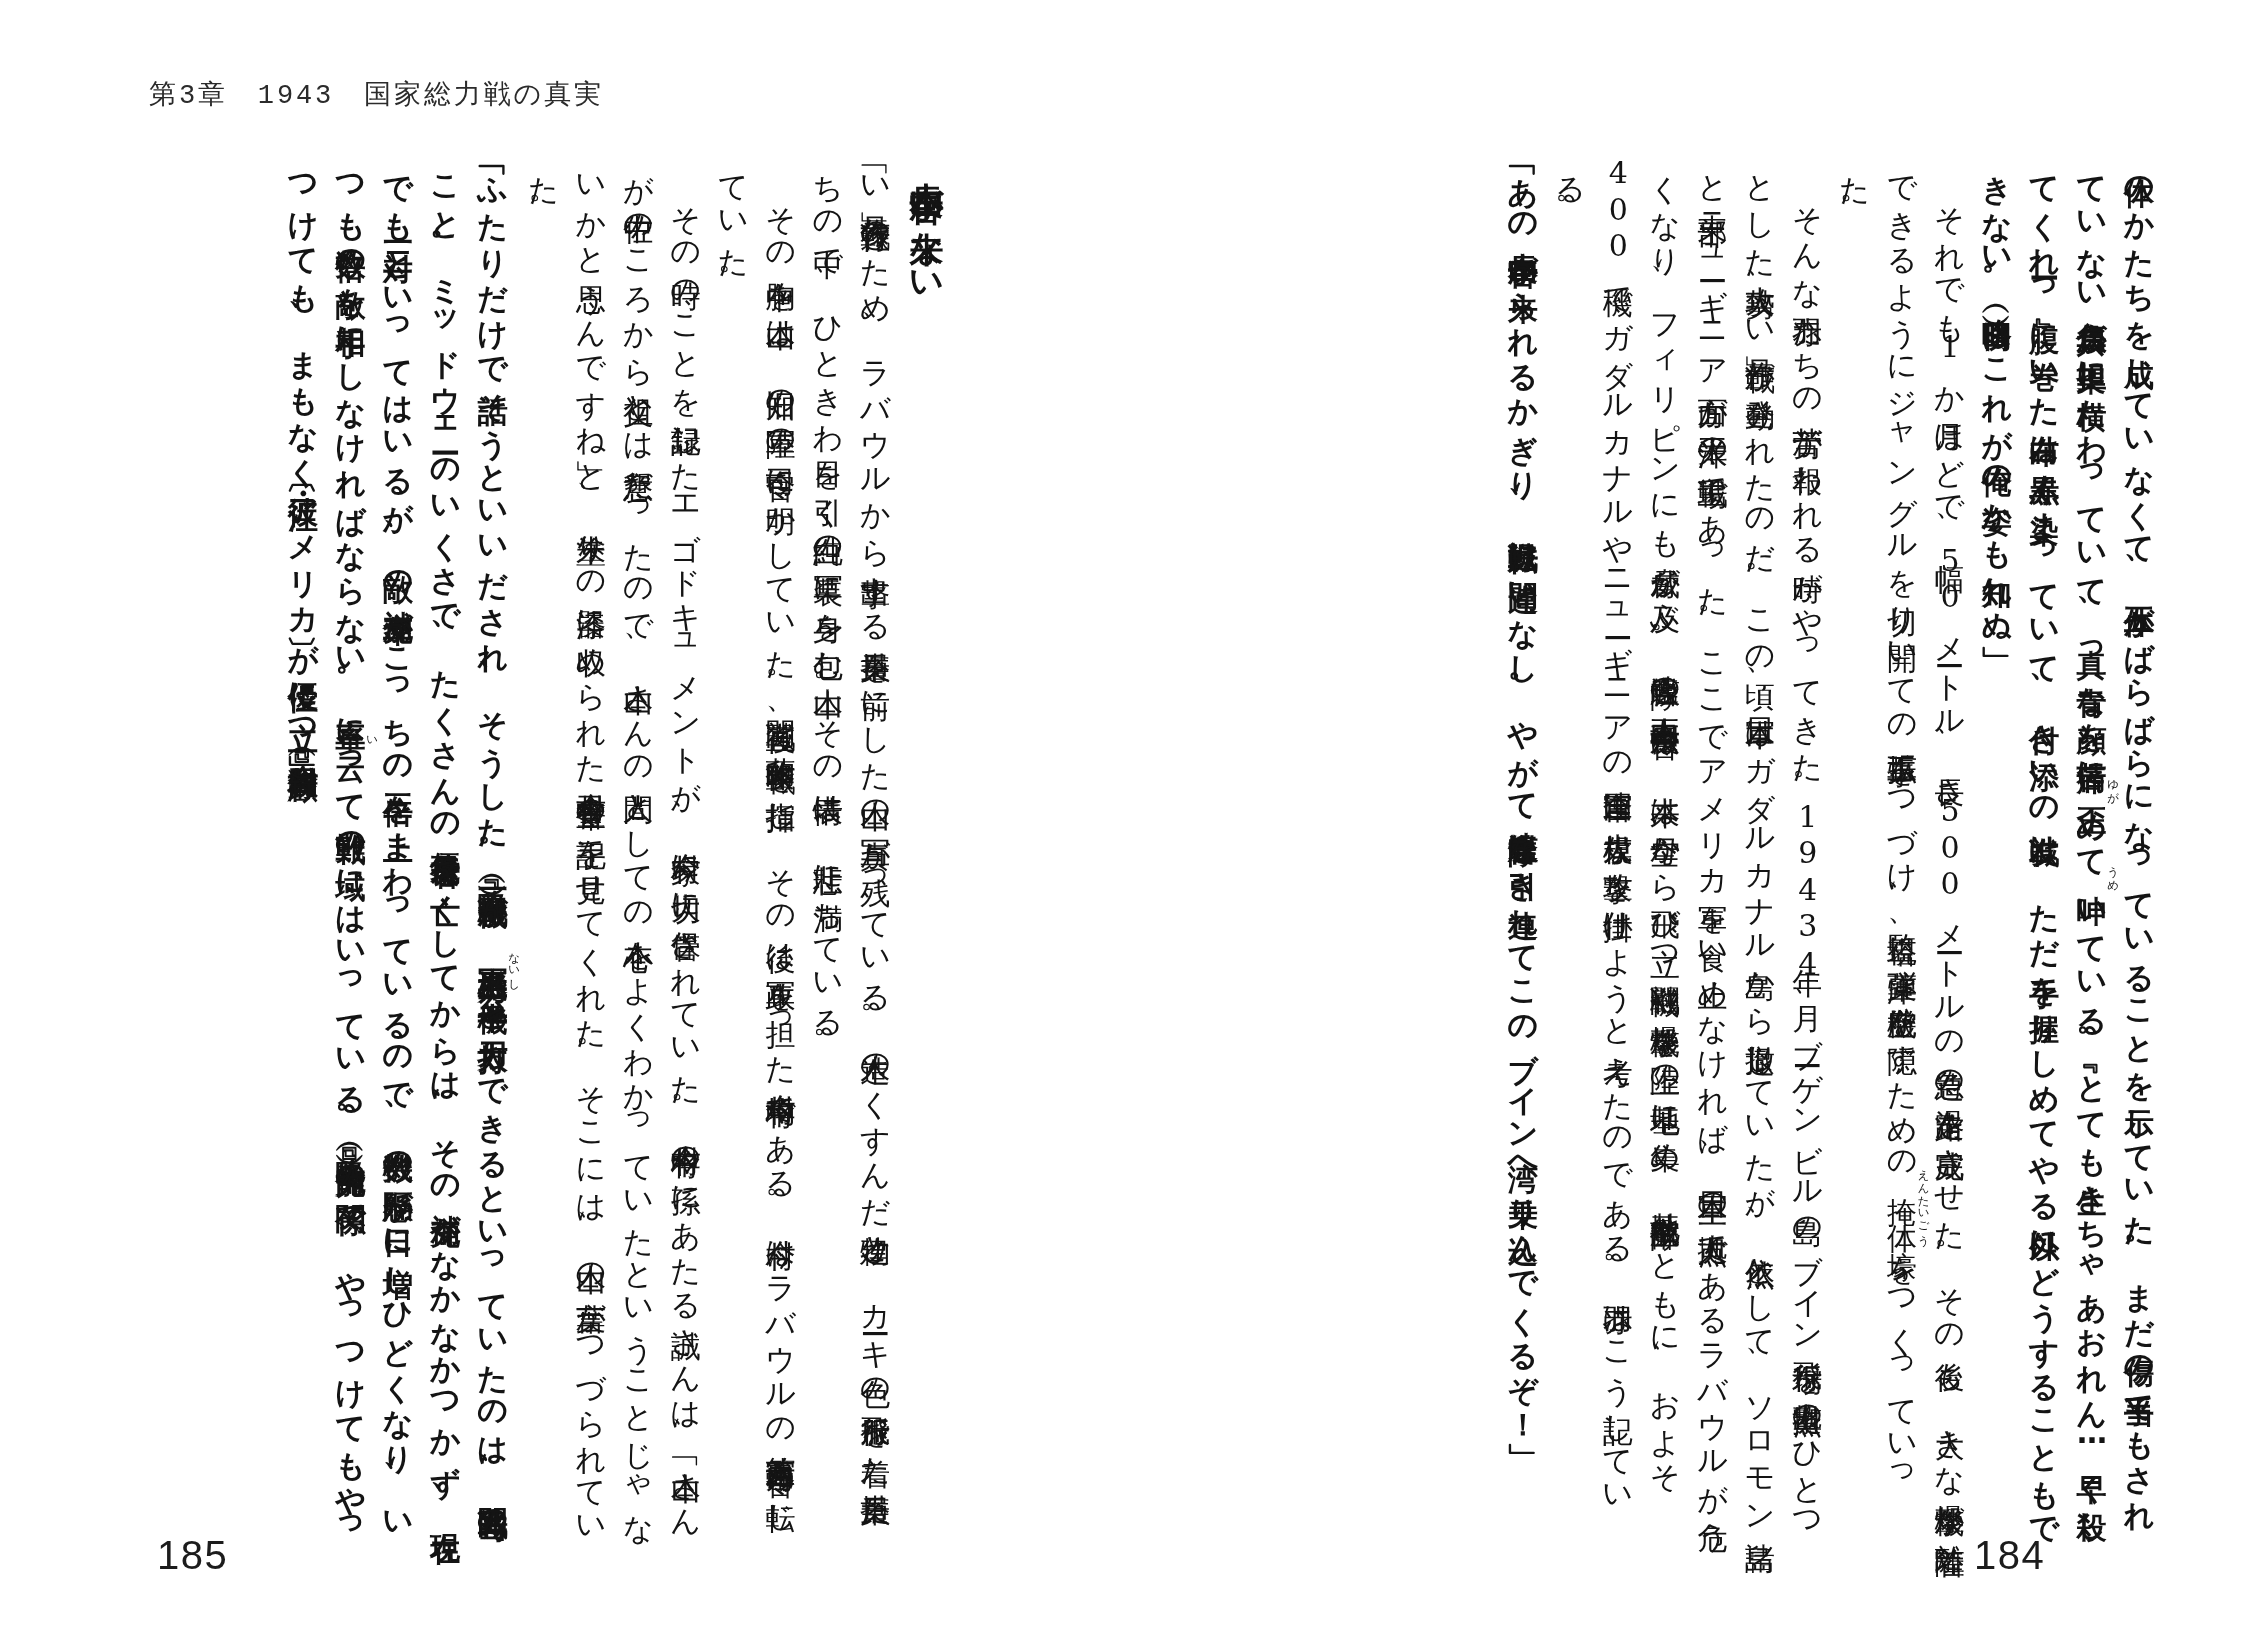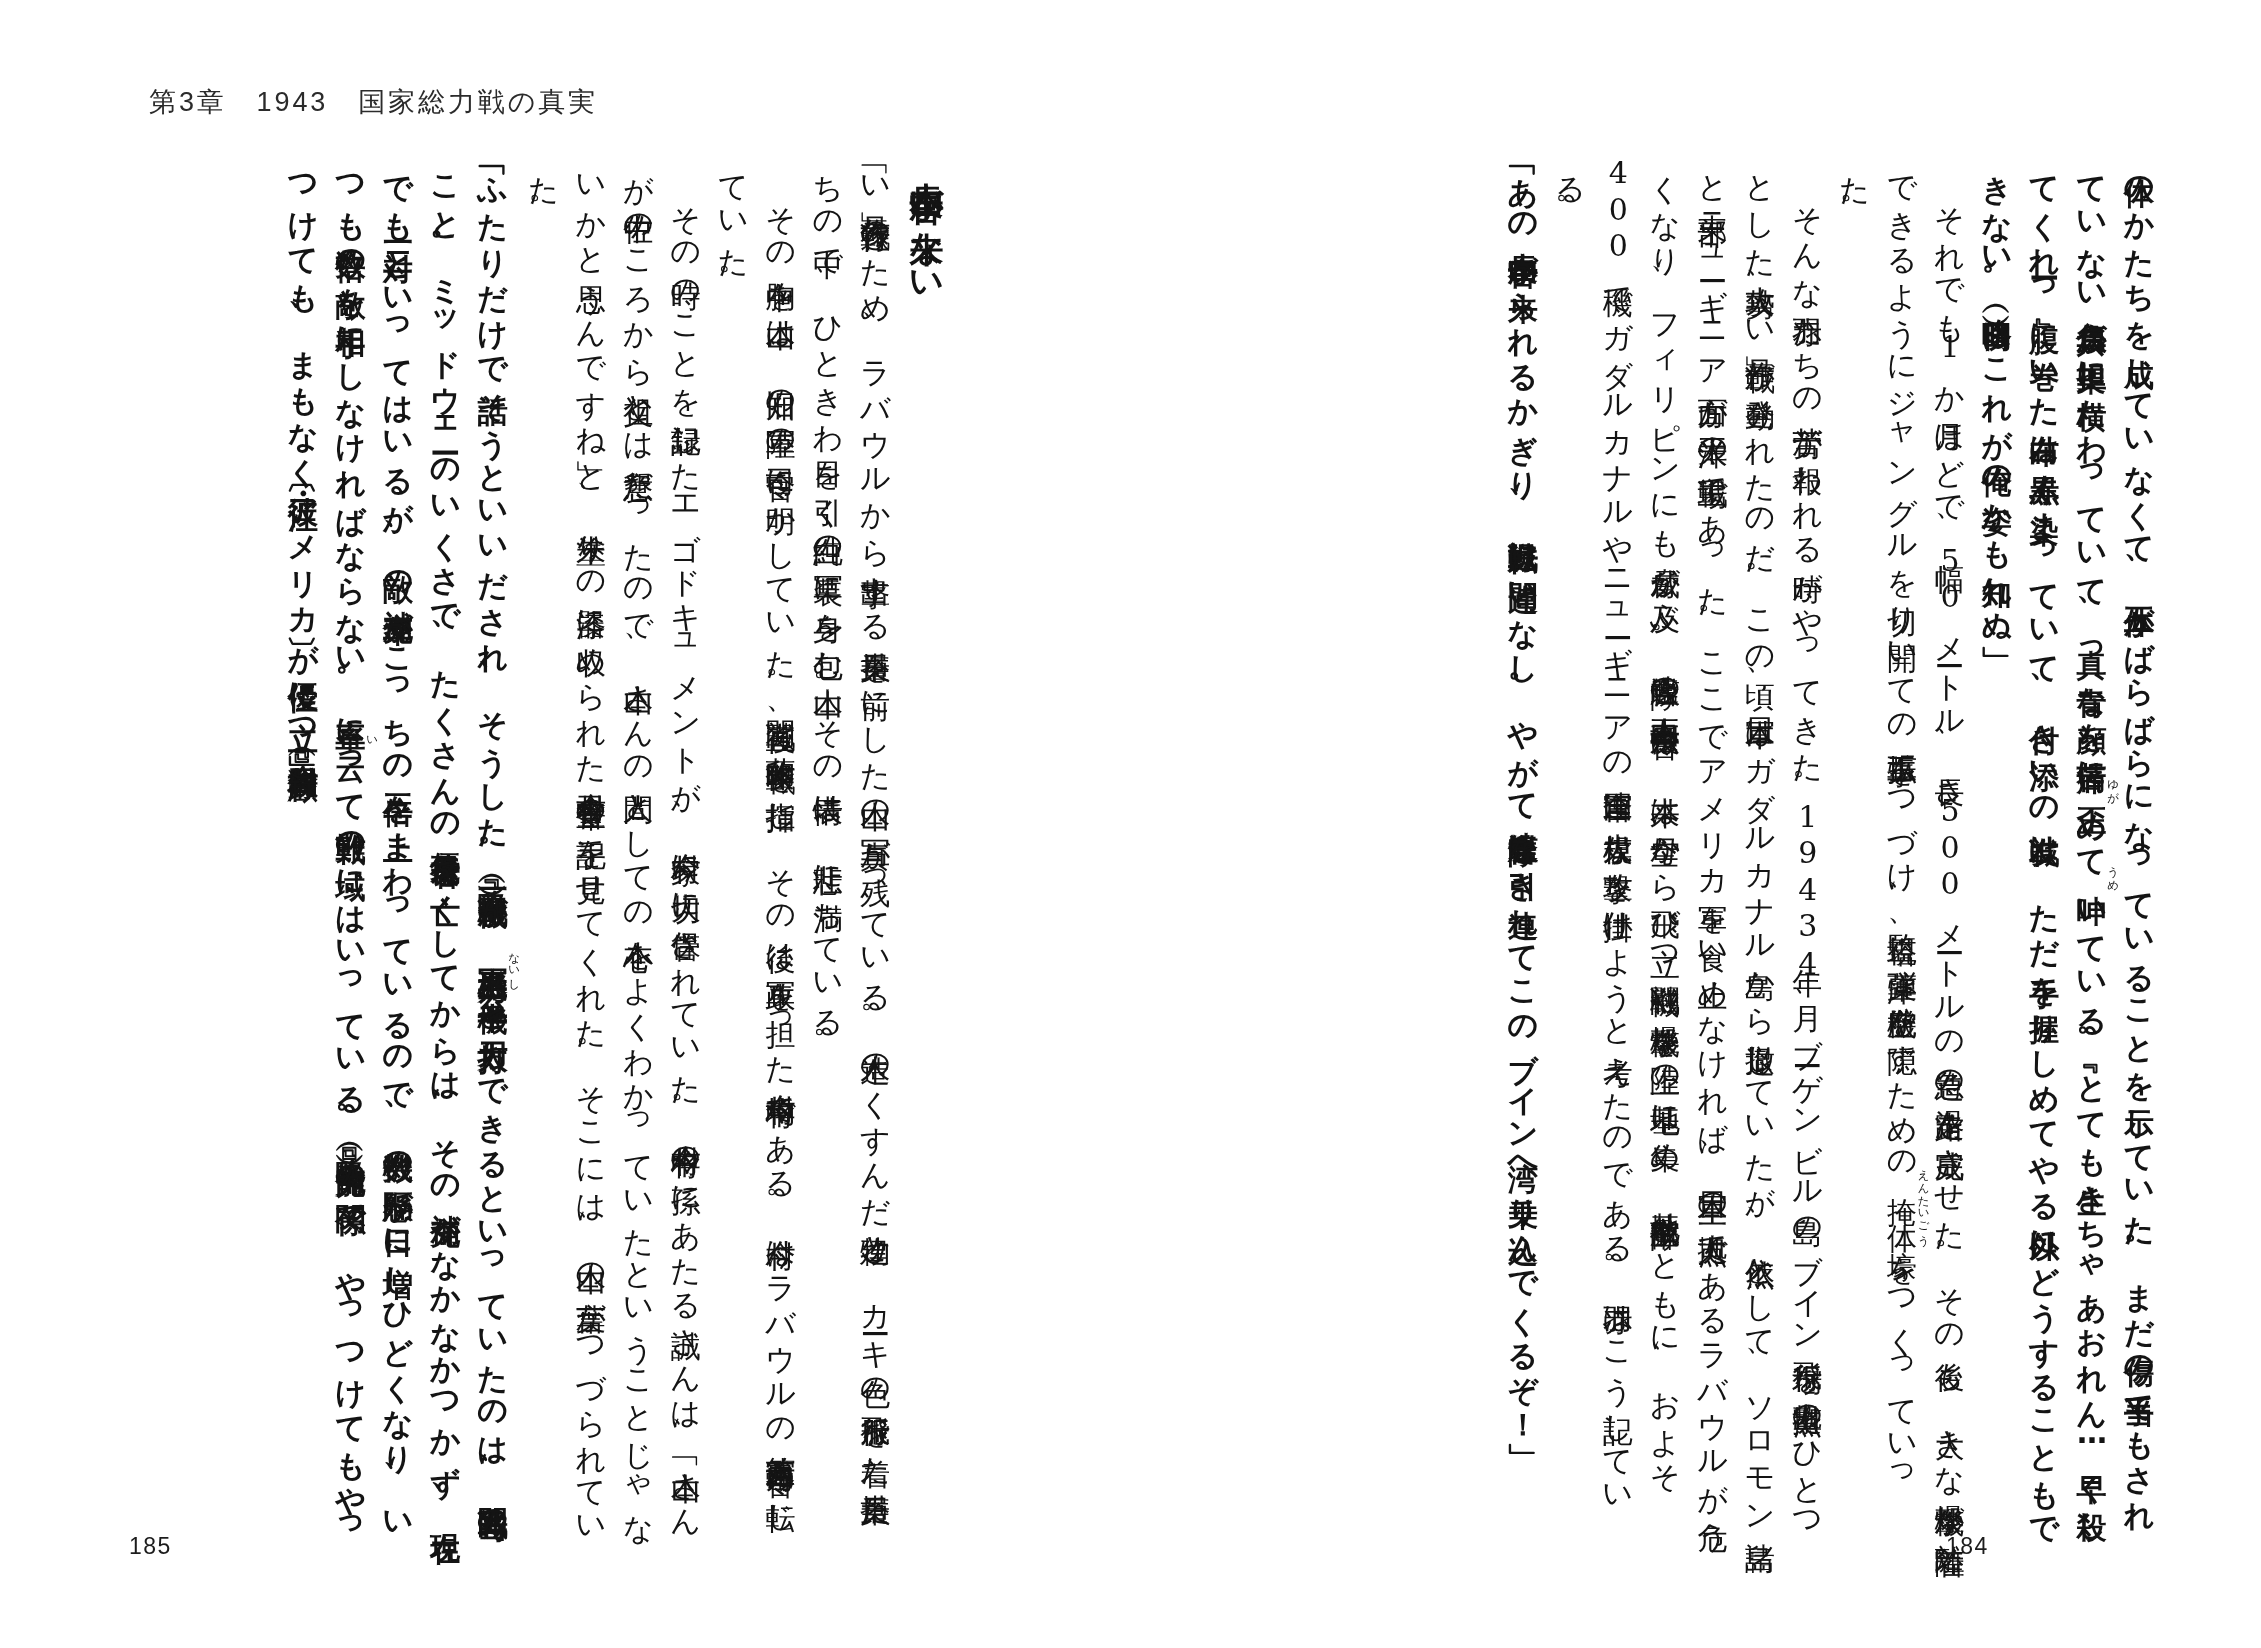--- a/index.html
+++ b/index.html
@@ -6,22 +6,22 @@
   body {
     width: 2261px; height: 1649px;
     background: #ffffff;
     position: relative;
     overflow: hidden;
     font-family: "DejaVu Serif", serif;
     color: #111111;
   }
   .chapter-header {
     position: absolute;
-    left: 149px; top: 84px;
-    font-family: Liberation Sans, sans-serif;
+    left: 149px; top: 76px;
+    font-family: Liberation Mono, monospace;
     font-size: 27px;
     letter-spacing: 2.9px;
     color: #2b2b2b;
     white-space: pre;
   }
   .page-text {
     position: absolute;
     top: 155px;
     height: 1389px;
     writing-mode: vertical-rl;
@@ -57,23 +57,24 @@
   ruby { ruby-position: over; }
   rt {
     font-size: 0.38em;
     font-weight: 400;
     letter-spacing: 0;
     font-family: "DejaVu Serif", serif;
   }
   .page-number {
     position: absolute;
     font-family: "Liberation Sans", "DejaVu Sans", sans-serif;
-    font-size: 23px;
+    font-size: 40px;
     letter-spacing: 1.5px;
     color: #1c1c1c;
+    margin-left: 28px;
   }
   .page-number-left  { left: 129px;  top: 1533px; }
   .page-number-right { left: 1946px; top: 1533px; }
 </style>
 </head>
 <body>
 
 <div class="chapter-header">第3章　1943　国家総力戦の真実</div>
 
 <div class="page-text right-page-text">

